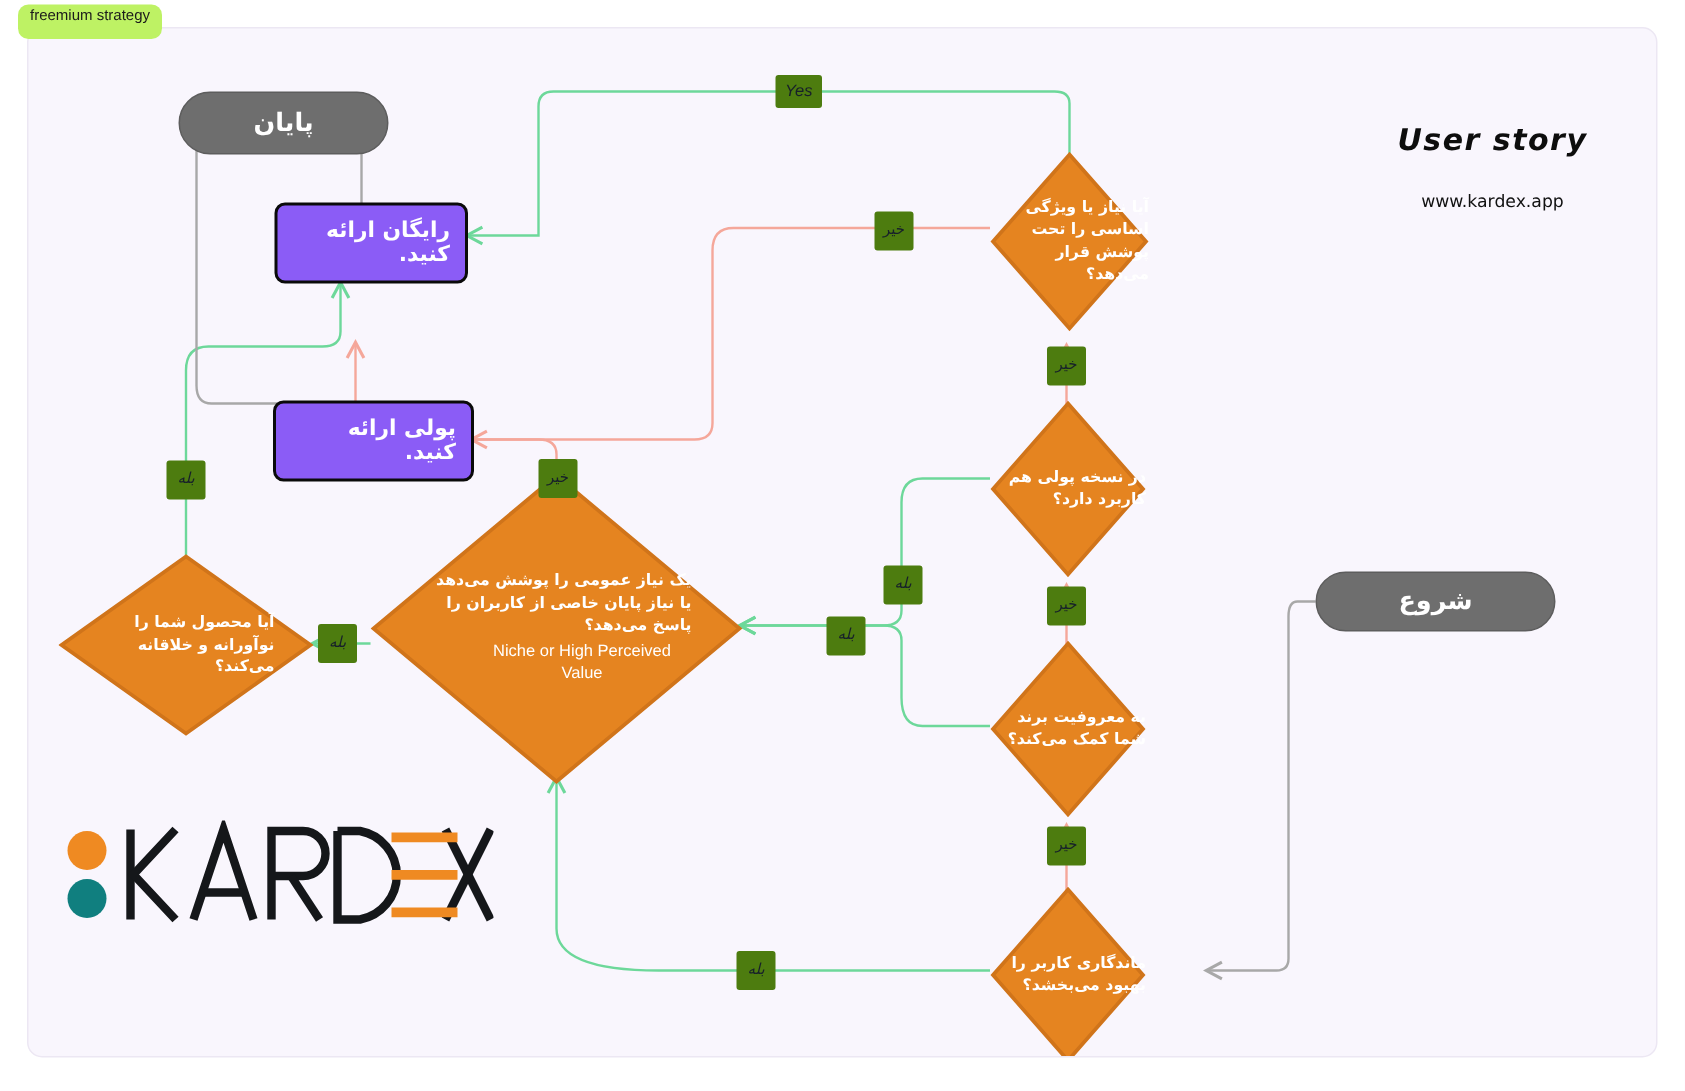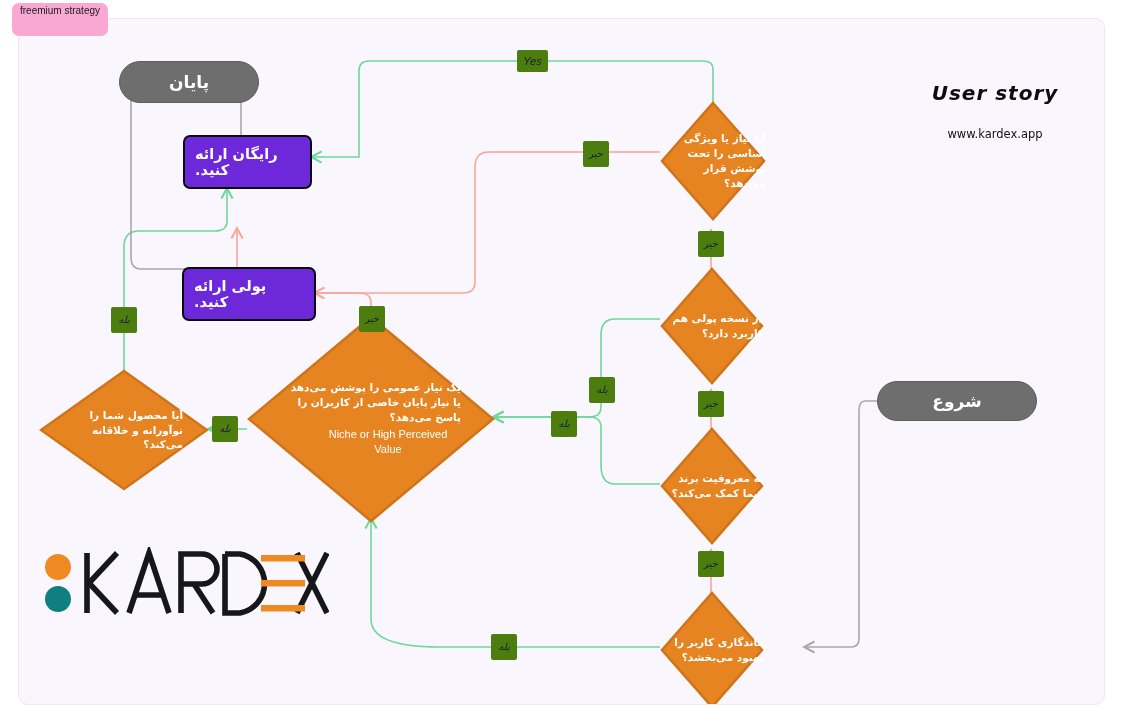--- a/index.html
+++ b/index.html
@@ -7,56 +7,56 @@
     width: 1123px; height: 727px;
     background: #ffffff;
     font-family: "DejaVu Sans", sans-serif;
     overflow: hidden;
   }
   #stage { position: relative; width: 1123px; height: 727px; background: #ffffff; }
 
   
   .tag {
     position: absolute; left: 12px; top: 3px;
-    background: #f9a8d4; color: #1b1b1b;
+    background: #bef264; color: #1b1b1b;
     font-family: "Liberation Sans", sans-serif;
     font-size: 10px; line-height: 14px;
-    padding: 1px 8px 18px 8px;
+    padding: 1px 8px 8px 8px;
     border-radius: 7px;
     white-space: nowrap;
     z-index: 40;
     text-align: center;
   }
 
   
   .canvas {
     position: absolute; left: 18px; top: 18px;
     width: 1087px; height: 687px;
     background: #f9f6fd;
     border: 1px solid #ece7f3;
     border-radius: 10px;
     overflow: hidden;
   }
 
   svg.wires { position: absolute; left: 0; top: 0; width: 1087px; height: 687px; }
 
   
-  .node { position: absolute; display: flex; align-items: center; justify-content: center; text-align: left; }
+  .node { position: absolute; display: flex; align-items: center; justify-content: center; text-align: right; }
 
   .term {
     background: #6e6e6e; color: #ffffff;
     border: 1.5px solid #5d5d5d;
     border-radius: 22px;
     font-family: "DejaVu Sans", sans-serif;
     font-size: 17px; font-weight: 700;
     direction: rtl;
   }
 
   .action {
-    background: #6d28d9; color: #ffffff;
+    background: #8b5cf6; color: #ffffff;
     border: 2px solid #0a0a0a;
     border-radius: 7px;
     font-family: "DejaVu Sans", sans-serif;
     font-size: 14.5px; font-weight: 700;
     direction: rtl;
     padding: 4px 10px;
   }
 
   .dia-wrap { position: absolute; }
   .dia-wrap svg { position: absolute; left: 0; top: 0; }

